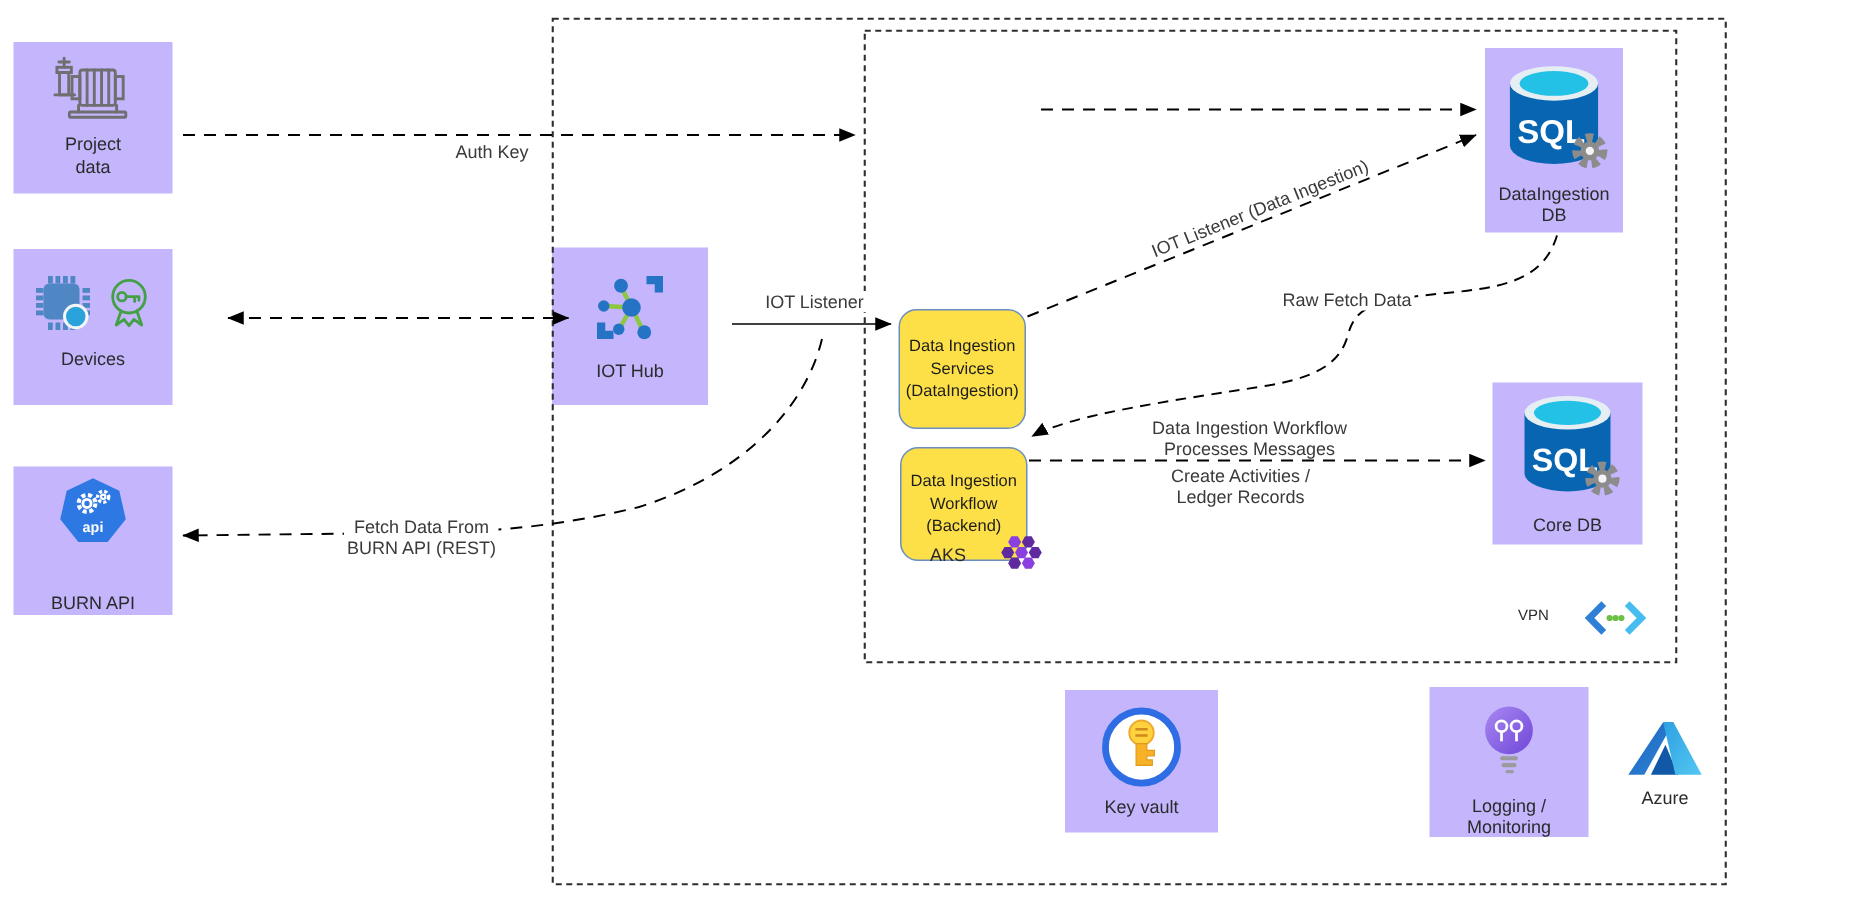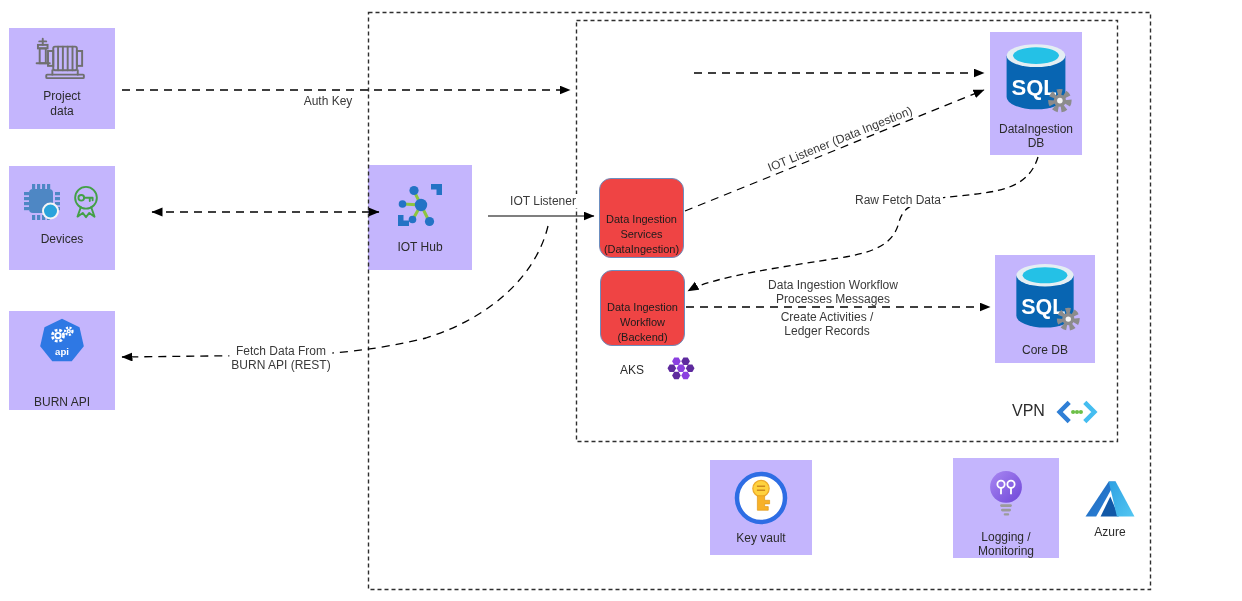--- a/index.html
+++ b/index.html
@@ -1,22 +1,22 @@
 <!DOCTYPE html>
 <html><head>
 <meta charset="utf-8">
 <style>
   html,body{margin:0;padding:0;background:#fff;}
   .canvas{position:relative;width:1242px;height:601px;background:#ffffff;overflow:hidden;
           font-family:"Liberation Sans",sans-serif;color:#2b2b2b;}
   .node{position:absolute;background:#c4b5fd;display:flex;flex-direction:column;align-items:center;}
   .lbl{font-size:12px;line-height:15px;text-align:center;color:#2b2b2b;}
-  .bluebox{position:absolute;background:#ef4444;border:1px solid #6c8ebf;border-radius:12px;
-           display:flex;flex-direction:column;align-items:center;justify-content:flex-end;
-           font-size:11px;line-height:15px;color:#1c1c1c;text-align:center;}
+  .bluebox{position:absolute;background:#fde047;border:1px solid #6c8ebf;border-radius:12px;
+           display:flex;flex-direction:column;align-items:center;justify-content:center;
+           font-size:11px;line-height:15px;color:#1c1c1c;text-align:center;margin-top:28px;}
   .elabel{position:absolute;font-size:12px;line-height:14px;color:#3a3a3a;background:#fff;
           text-align:center;white-space:nowrap;transform:translate(-50%,-50%);padding:0 2px;z-index:6;}
   .edges-svg{position:absolute;left:0;top:0;z-index:5;pointer-events:none;}
   .iconrow{display:flex;align-items:center;}
 </style>
 </head>
 <body>
 
 <div class="canvas">
 
@@ -176,21 +176,21 @@
       <text x="37" y="60" text-anchor="middle" font-family="Liberation Sans, sans-serif" font-size="24" font-weight="bold" fill="#fff">SQL</text>
       <g transform="translate(65,66)">
         <circle r="9" fill="none" stroke="#8c8c8c" stroke-width="7.5" stroke-dasharray="4.8 3.1"></circle>
         <circle r="6.8" fill="#8c8c8c"></circle>
         <circle r="3" fill="#f5f5f5"></circle>
       </g>
     </svg>
     <div class="lbl" style="margin-top:6px;">Core DB</div>
   </div>
 
-  <div class="lbl" style="position:absolute;left:1012px;top:403px;font-size:16px;">VPN</div>
+  <div class="lbl" style="position:absolute;left:1012px;top:403px;font-size:10px;">VPN</div>
   <svg width="46" height="26" viewBox="0 0 48 30" style="position:absolute;left:1054px;top:399px;">
     <path d="M15 4 L4 15 L15 26" fill="none" stroke="#2f7fd6" stroke-width="5.2"></path>
     <path d="M33 4 L44 15 L33 26" fill="none" stroke="#45bdf0" stroke-width="5.2"></path>
     <g fill="#6cbf47">
       <circle cx="19.5" cy="15" r="2.4"></circle>
         <circle cx="24" cy="15" r="2.4"></circle>
         <circle cx="28.5" cy="15" r="2.4"></circle>
     </g>
   </svg>
 

